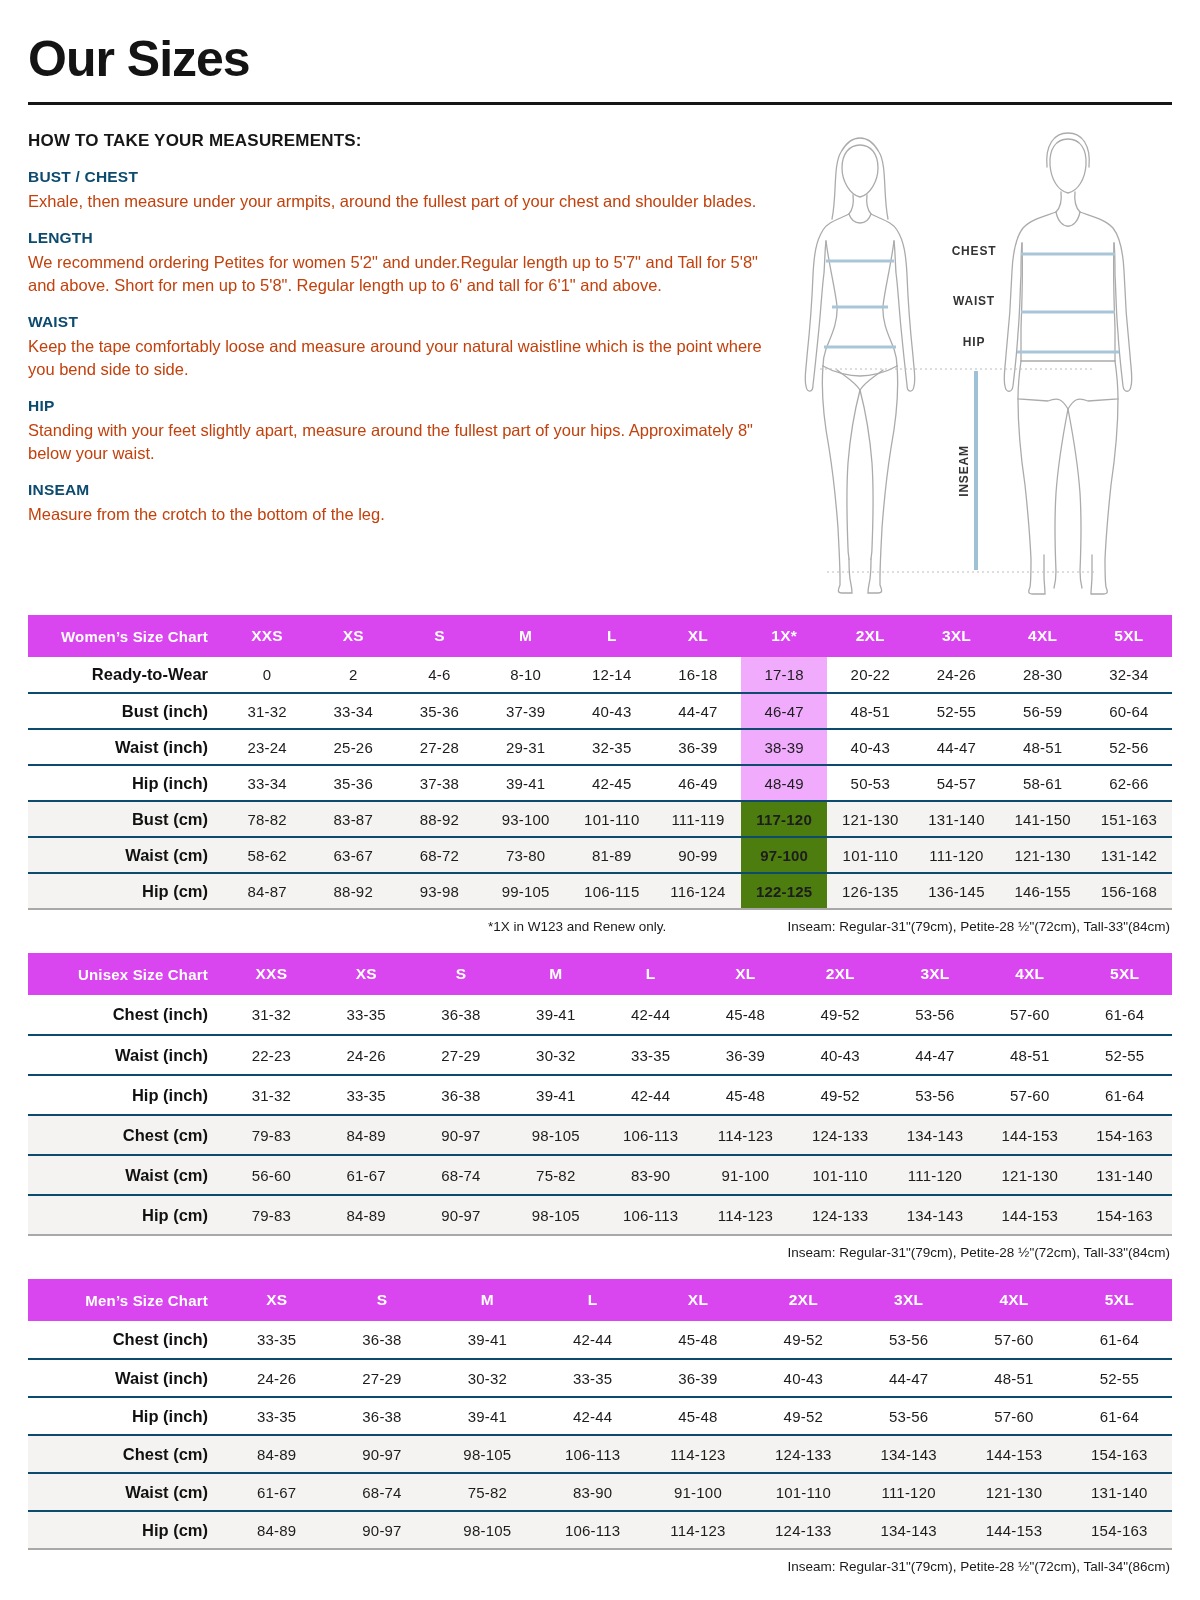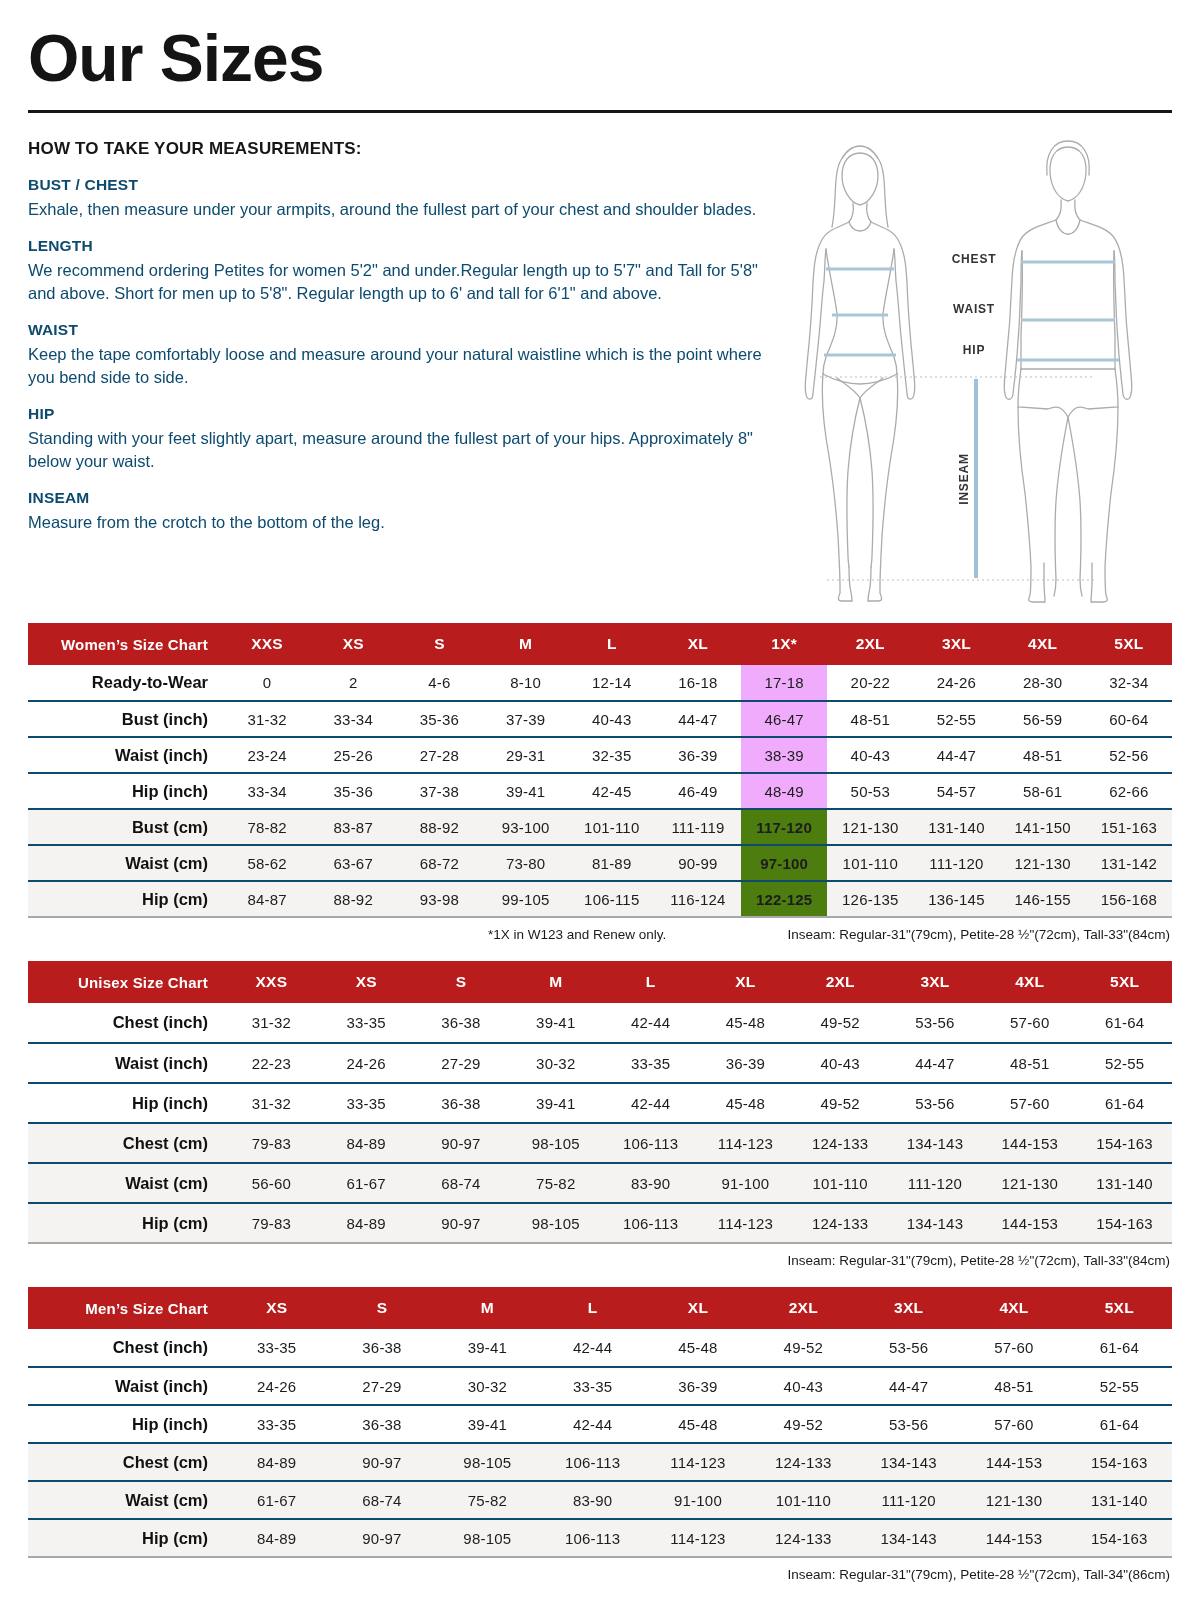--- a/index.html
+++ b/index.html
@@ -1,37 +1,37 @@
 <!DOCTYPE html>
 <html><head>
 <meta charset="utf-8">
 <style>
   * { margin:0; padding:0; box-sizing:border-box; }
   html,body { width:1200px; background:#ffffff; font-family:"Liberation Sans", sans-serif; color:#1c1c1c; }
   body { height:1600px; overflow:hidden; }
   .page { padding:0 28px; }
 
   
-  .page-title { margin-top:20px; font-size:66px; font-weight:bold; letter-spacing:-1px; color:#141414; }
+  .page-title { margin-top:30px; font-size:50px; font-weight:bold; letter-spacing:-1px; color:#141414; }
   .title-rule { margin-top:14px; border:none; border-top:3px solid #161616; height:0; }
 
   
   .content-row { display:flex; margin-top:16px; }
   .text-col { width:742px; }
   .howto-heading { font-size:17px; font-weight:bold; color:#161616; letter-spacing:.2px; margin-top:10px; }
   .m-section { margin-top:17px; }
   .m-section h3 { font-size:15.5px; font-weight:bold; color:#0c4a6e; letter-spacing:.2px; }
-  .m-section p { font-size:16.5px; line-height:1.36; color:#0c4a6e; margin-top:4px; }
+  .m-section p { font-size:16.5px; line-height:1.36; color:#c2410c; margin-top:4px; }
   .figure-col { flex:1; display:flex; justify-content:flex-end; }
   .figure-col svg { display:block; margin-top:2px; }
 
   
   .charts { margin-top:14px; }
   table { width:100%; border-collapse:collapse; table-layout:fixed; border-bottom:2px solid #a8a8a8; }
-  thead th { background:#b91c1c; color:#ffffff; font-weight:bold; font-size:15.5px; letter-spacing:.2px; }
+  thead th { background:#d946ef; color:#ffffff; font-weight:bold; font-size:15.5px; letter-spacing:.2px; }
   thead th.chart-title { font-size:15px; text-align:right; padding-right:16px; font-weight:bold; }
   tbody th { text-align:right; padding-right:16px; font-size:16.5px; font-weight:bold; color:#111111; }
   tbody td { text-align:center; font-size:15px; color:#1d1d1d; letter-spacing:.2px; }
   tbody tr + tr { border-top:2px solid #0c4a6e; }
   tr.shaded td, tr.shaded th { background:#f4f3f1; }
   td.hl { background:#f0abfc; }
   tr.shaded td.hl { background:#4d7c0f;font-weight:bold; }
   .t-womens thead th { height:42px; }
   .t-womens tbody td, .t-womens tbody th { height:36px; }
   .t-unisex thead th, .t-mens thead th { height:42px; }

